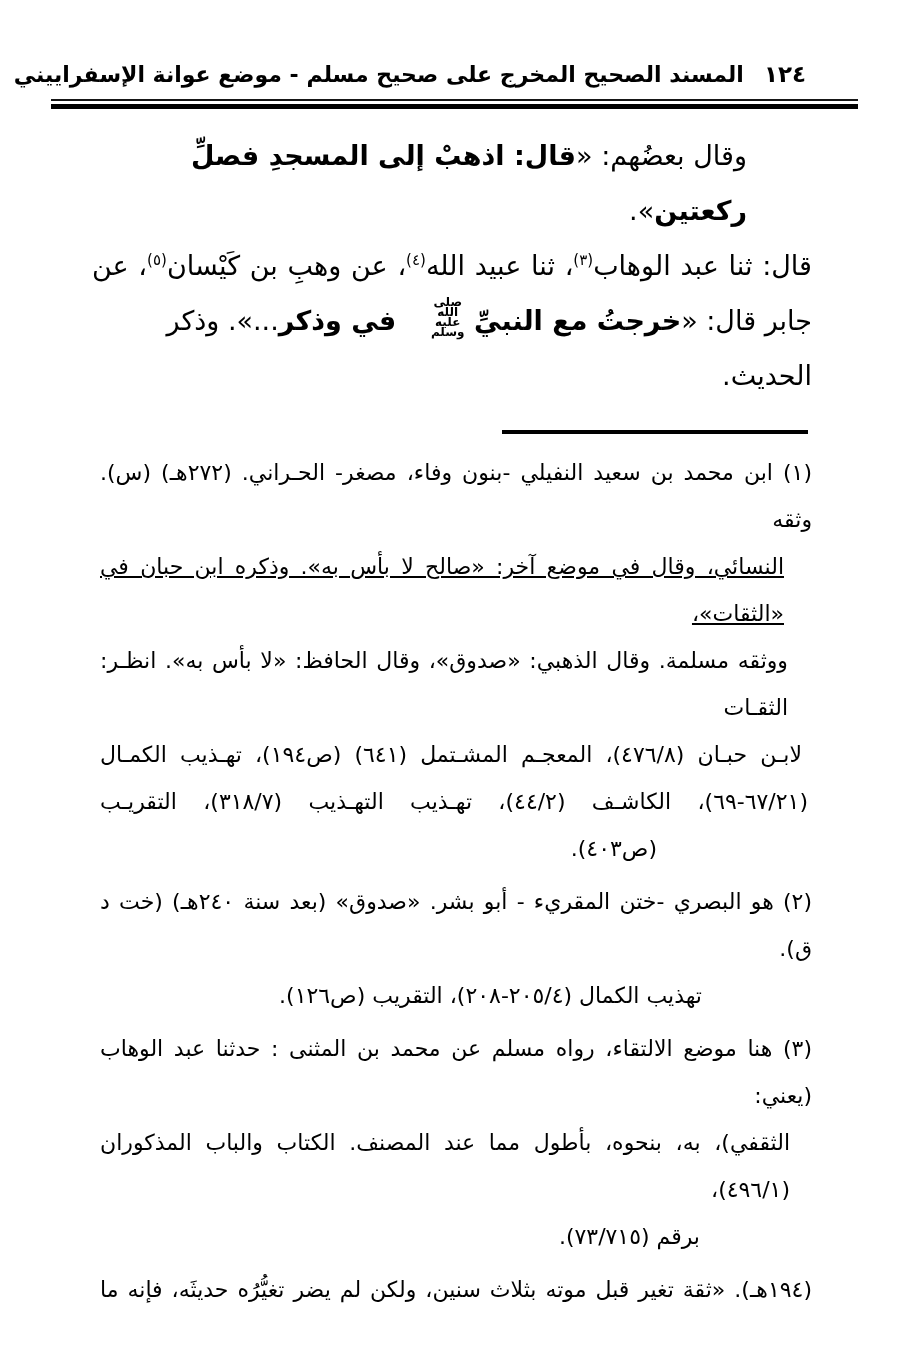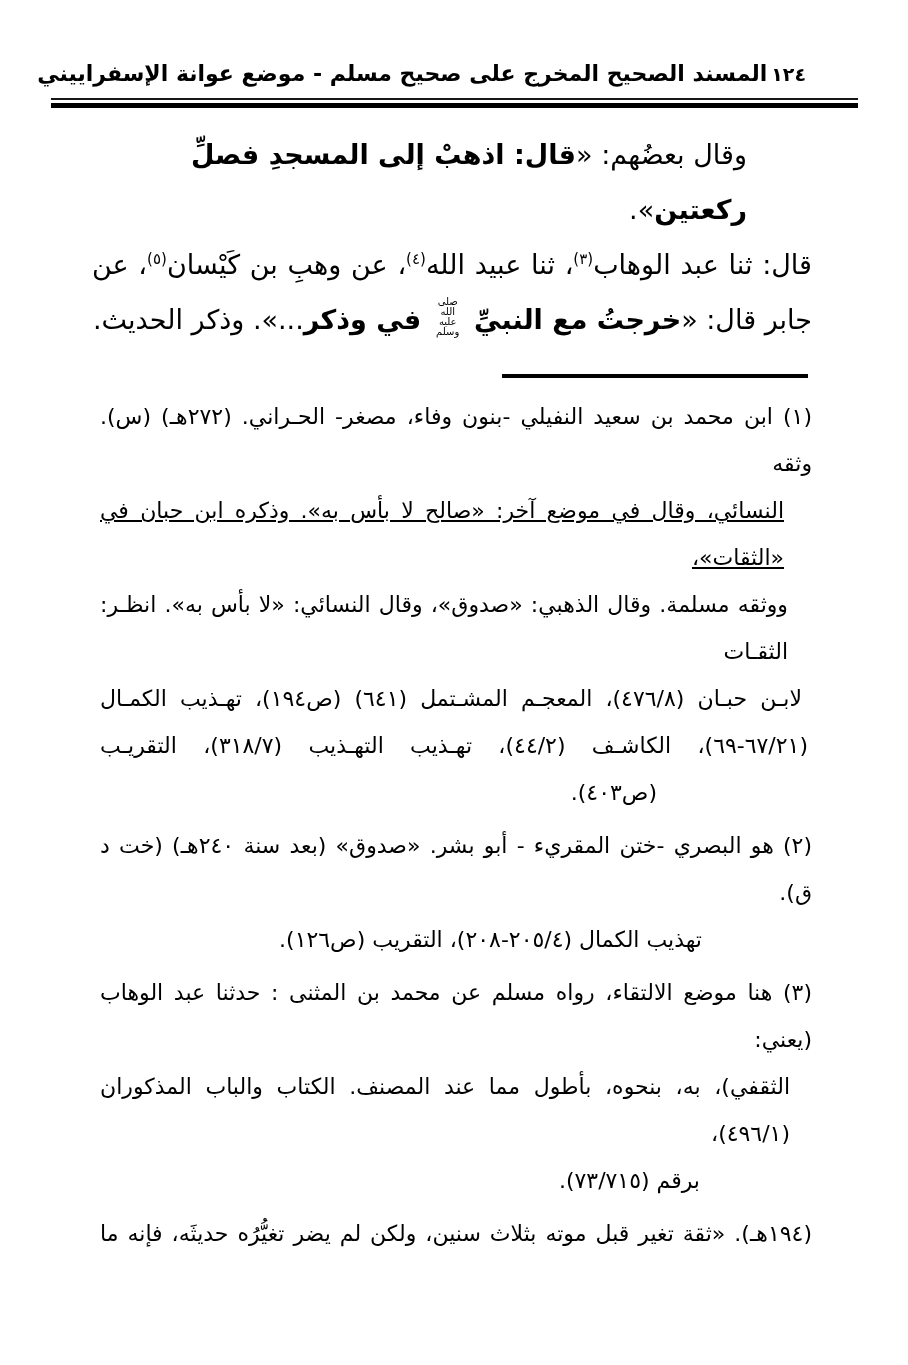--- a/index.html
+++ b/index.html
@@ -16,21 +16,21 @@
   
   .header{
     margin:57px 52px 0 52px;
     padding-right:50px;
     text-align:right;
     font-weight:bold;
     font-size:22px;
     line-height:34px;
     white-space:nowrap;
   }
-  .page-num{margin-left:4px;font-size:19px;}
+  .page-num{margin-left:20px;font-size:23px;}
   .rule-thin{margin:7px 50px 0 51px;height:2px;background:#161616;}
   .rule-thick{margin:3px 50px 0 51px;height:5px;background:#000;}
 
   
   .main{
     margin:19px 96px 0 92px;
     font-size:27px;
     line-height:55px;
   }
   .ml{white-space:normal;}
@@ -39,25 +39,26 @@
   .b{font-weight:bold;}
   sup.ref{
     font-size:15px;
     line-height:0;
     vertical-align:10px;
     font-weight:normal;
   }
   .saw{
     display:inline-block;
     width:34px;
-    font-size:10px;
+    font-size:12px;
     line-height:10px;
     text-align:center;
     vertical-align:-6px;
-    font-weight:normal;
+    font-weight:bold;
+    margin-left:25px;
   }
 
   
   .fns{
     margin:0 96px 0 92px;
     font-size:22px;
     line-height:47px;
   }
   .fn-sep{
     width:306px;height:4px;background:#000;
@@ -93,21 +94,21 @@
     </div>
 
   </div>
 
   <div class="fns">
     <div class="fn-sep"></div>
 
     <div class="fn">
       <div class="fl j">(١) ابن محمد بن سعيد النفيلي -بنون وفاء، مصغر- الحـراني. (٢٧٢هـ) (س). وثقه</div>
       <div class="fl j" style="padding-right:28px;text-decoration:underline;">النسائي، وقال في موضع آخر: «صالح لا بأس به». وذكره ابن حبان في «الثقات»،</div>
-      <div class="fl j" style="padding-right:24px;">ووثقه مسلمة. وقال الذهبي: «صدوق»، وقال النسائي: «لا بأس به». انظـر: الثقـات</div>
+      <div class="fl j" style="padding-right:24px;">ووثقه مسلمة. وقال الذهبي: «صدوق»، وقال الحافظ: «لا بأس به». انظـر: الثقـات</div>
       <div class="fl j" style="padding-right:10px;">لابـن حبـان (٤٧٦/٨)، المعجـم المشـتمل (٦٤١) (ص١٩٤)، تهـذيب الكمـال</div>
       <div class="fl j" style="padding-right:4px;">(٦٧/٢١-٦٩)، الكاشـف (٤٤/٢)، تهـذيب التهـذيب (٣١٨/٧)، التقريـب</div>
       <div class="fl r" style="padding-right:155px;">(ص٤٠٣).</div>
     </div>
 
     <div class="fn">
       <div class="fl j">(٢) هو البصري -ختن المقريء - أبو بشر. «صدوق» (بعد سنة ٢٤٠هـ) (خت د ق).</div>
       <div class="fl r" style="padding-right:110px;">تهذيب الكمال (٢٠٥/٤-٢٠٨)، التقريب (ص١٢٦).</div>
     </div>
 

